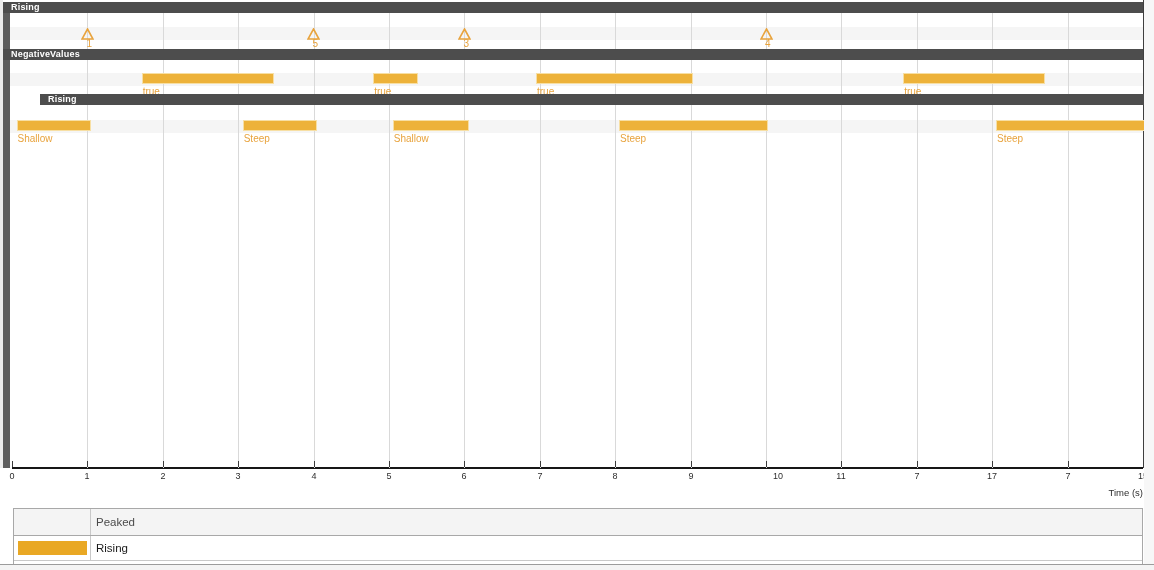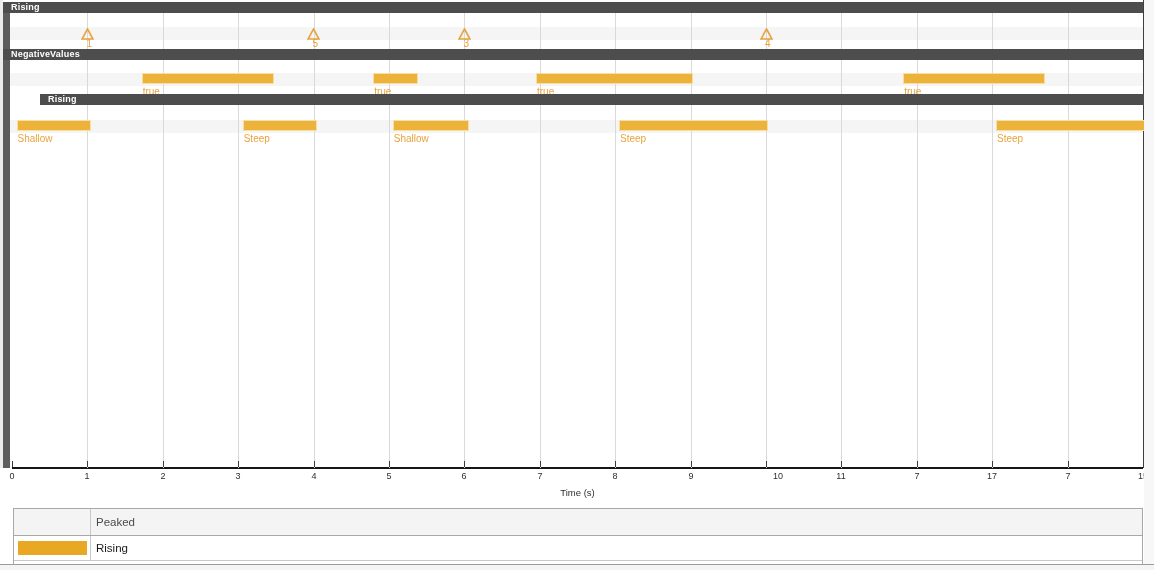--- a/index.html
+++ b/index.html
@@ -13,21 +13,21 @@
   .lane{position:absolute;left:10px;width:1133px;height:13px;background:#f5f5f5;}
   .ch-header{position:absolute;left:3px;width:1140px;height:11px;background:#4d4d4d;
              color:#fff;font-size:9px;font-weight:bold;line-height:11px;padding-left:8px;
              box-sizing:border-box;letter-spacing:.2px;}
   .bar{position:absolute;height:9px;background:#edb23a;border:1px solid #f7dfa4;}
   .amber-label{position:absolute;font-size:10px;color:#e8a33d;white-space:nowrap;line-height:11px;}
   .marker{position:absolute;width:13px;height:12px;}
   .axis-line{position:absolute;left:12px;top:467px;width:1131px;height:2px;background:#161616;}
   .tick{position:absolute;top:461px;width:1px;height:6px;background:#3c3c3c;}
   .tick-label{position:absolute;top:471px;width:24px;text-align:center;font-size:9px;color:#2e2e2e;}
-  .axis-title{position:absolute;left:12px;top:487px;width:1131px;text-align:center;
+  .axis-title{position:absolute;left:12px;top:487px;width:1131px;text-align:right;
               font-size:9.5px;color:#2e2e2e;}
   .legend{position:absolute;left:13px;top:508px;width:1130px;box-sizing:border-box;
           border:1px solid #a8a8a8;background:#84cc16;font-size:11.5px;}
   .lg-head{display:flex;height:26px;background:#f4f4f4;border-bottom:1px solid #a8a8a8;}
   .lg-row{display:flex;height:24px;background:#fff;border-bottom:1px solid #c9c9c9;}
   .lg-c1{width:77px;box-sizing:border-box;border-right:1px solid #c9c9c9;
          display:flex;align-items:center;}
   .lg-c2{flex:1;display:flex;align-items:center;padding-left:5px;}
   .lg-head .lg-c2{color:#4b4b4b;}
   .lg-row .lg-c2{color:#1b1b1b;}

